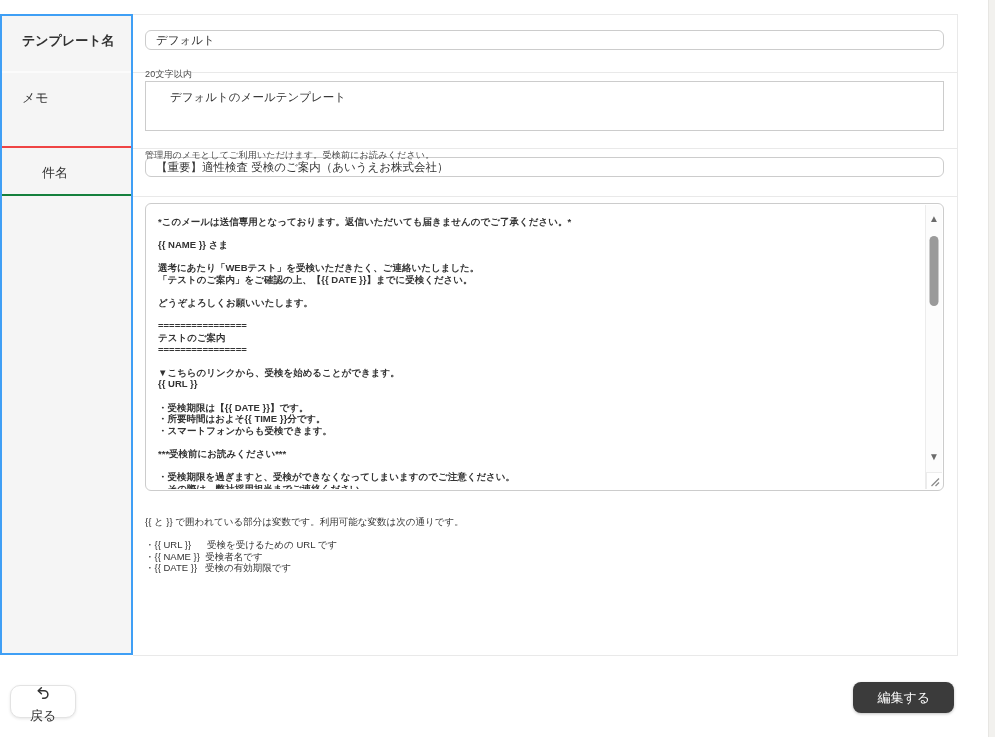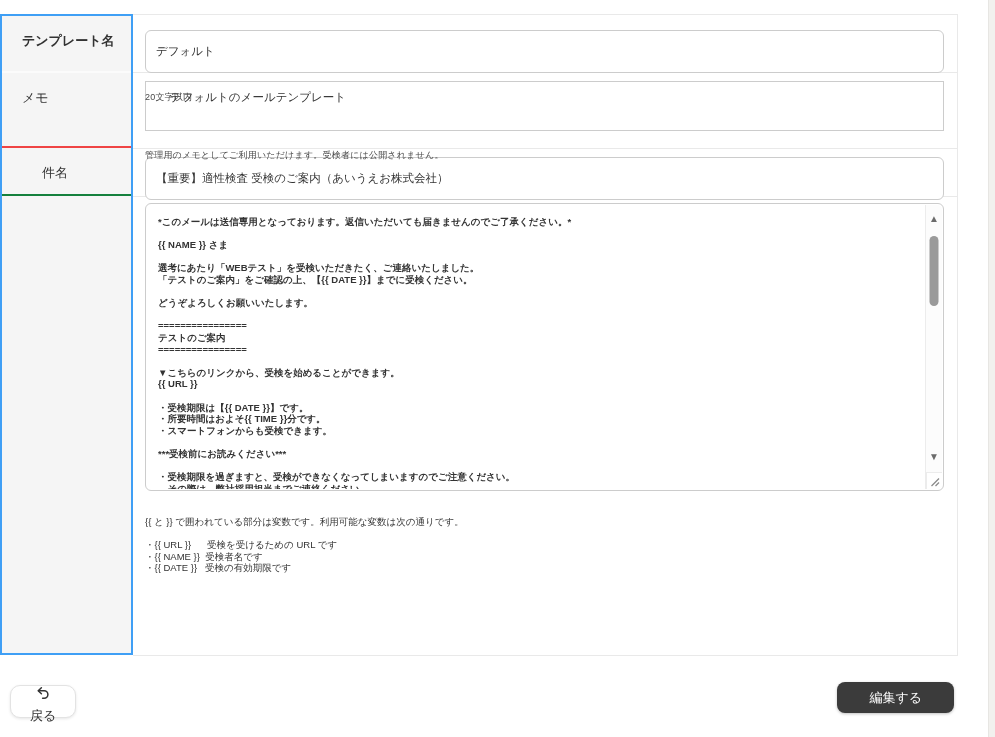--- a/index.html
+++ b/index.html
@@ -17,21 +17,21 @@
   .label-cell.r3 { height:48px; border-bottom:2px solid #15803d;padding-left:40px; }
   .label-cell.r4 { flex:1; padding-top:14px; }
 
   .content-col { width:825px; border-top:1px solid #e9e9e9; border-right:1px solid #e9e9e9; background:#fff; }
   .content-cell { border-bottom:1px solid #e9e9e9; padding:0 13px 0 12px; }
   .content-cell.r1 { height:58px; padding-top:15px; }
   .content-cell.r2 { height:76px; padding-top:8px; }
   .content-cell.r3 { height:48px; padding-top:8px; }
   .content-cell.r4 { height:459px; padding-top:6px; }
 
-  .text-input { display:block; width:100%; height:43px; border:1px solid #cccccc; border-radius:6px;
+  .text-input { display:block; width:100%; height:20px; border:1px solid #cccccc; border-radius:6px;
     padding:0 10px; font-size:11.5px; color:#333; background:#fff; outline:none;
     font-family:"Liberation Sans","DejaVu Sans",sans-serif; }
   .memo-box { height:50px; border:1px solid #cccccc; border-radius:0; padding:8px 24px;
     font-size:11.5px; color:#333; background:#fff; white-space:pre-wrap; }
   .hint { font-size:9px; color:#4a4a4a; margin-top:18px; letter-spacing:0.2px; }
 
   
   .body-box { position:relative; height:288px; border:1px solid #cccccc; border-radius:6px; background:#fff; }
   .body-text { position:absolute; top:1px; left:1px; right:20px; bottom:1px;
     padding:11px 4px 11px 11px; font-size:9.5px; line-height:11.6px; color:#333;
@@ -49,21 +49,21 @@
     border-radius:0 0 5px 0; }
   .resize-grip svg { position:absolute; right:2px; bottom:2px; }
 
   .var-note { margin-top:25px; font-size:9.5px; line-height:11.5px; color:#333; white-space:pre-wrap; }
 
   
   .back-button { position:absolute; left:10px; top:685px; height:33px; padding:0 19px;
     background:#fff; border:1px solid #e3e3e3; border-radius:10px;
     box-shadow:0 1px 3px rgba(0,0,0,0.10); display:inline-flex; align-items:center; gap:7px;
     font-size:13px; color:#333; cursor:pointer; font-family:inherit;flex-direction:column; }
-  .edit-button { position:absolute; right:41px; top:682px; height:31px; padding:0 32px;
+  .edit-button { position:absolute; right:41px; top:682px; height:31px; padding:0 24px;
     background:#3b3b3b; border:none; border-radius:8px; color:#fff; font-size:13px;
     box-shadow:0 1px 3px rgba(0,0,0,0.25); cursor:pointer; font-family:inherit; }
 
   
   .window-scrollbar { position:absolute; right:0; top:0; width:7px; height:737px;
     background:#f2f1ee; border-left:1px solid #e7e6e3; }
 </style>
 </head>
 <body>
 
@@ -85,21 +85,21 @@
 
     <div class="content-col">
 
       <div class="content-cell r1">
         <input class="text-input" type="text" readonly="" value="デフォルト" style="">
         <div class="hint">20文字以内</div>
       </div>
 
       <div class="content-cell r2">
         <div class="memo-box">デフォルトのメールテンプレート</div>
-        <div class="hint">管理用のメモとしてご利用いただけます。受検者には公開されません。</div>
+        <div class="hint">管理用のメモとしてご利用いただけます。受検前にお読みください。</div>
       </div>
 
       <div class="content-cell r3">
         <input class="text-input" type="text" readonly="" value="【重要】適性検査 受検のご案内（あいうえお株式会社）" style="">
       </div>
 
       <div class="content-cell r4">
         <div class="body-box">
           <div class="body-text">*このメールは送信専用となっております。返信いただいても届きませんのでご了承ください。*
 

